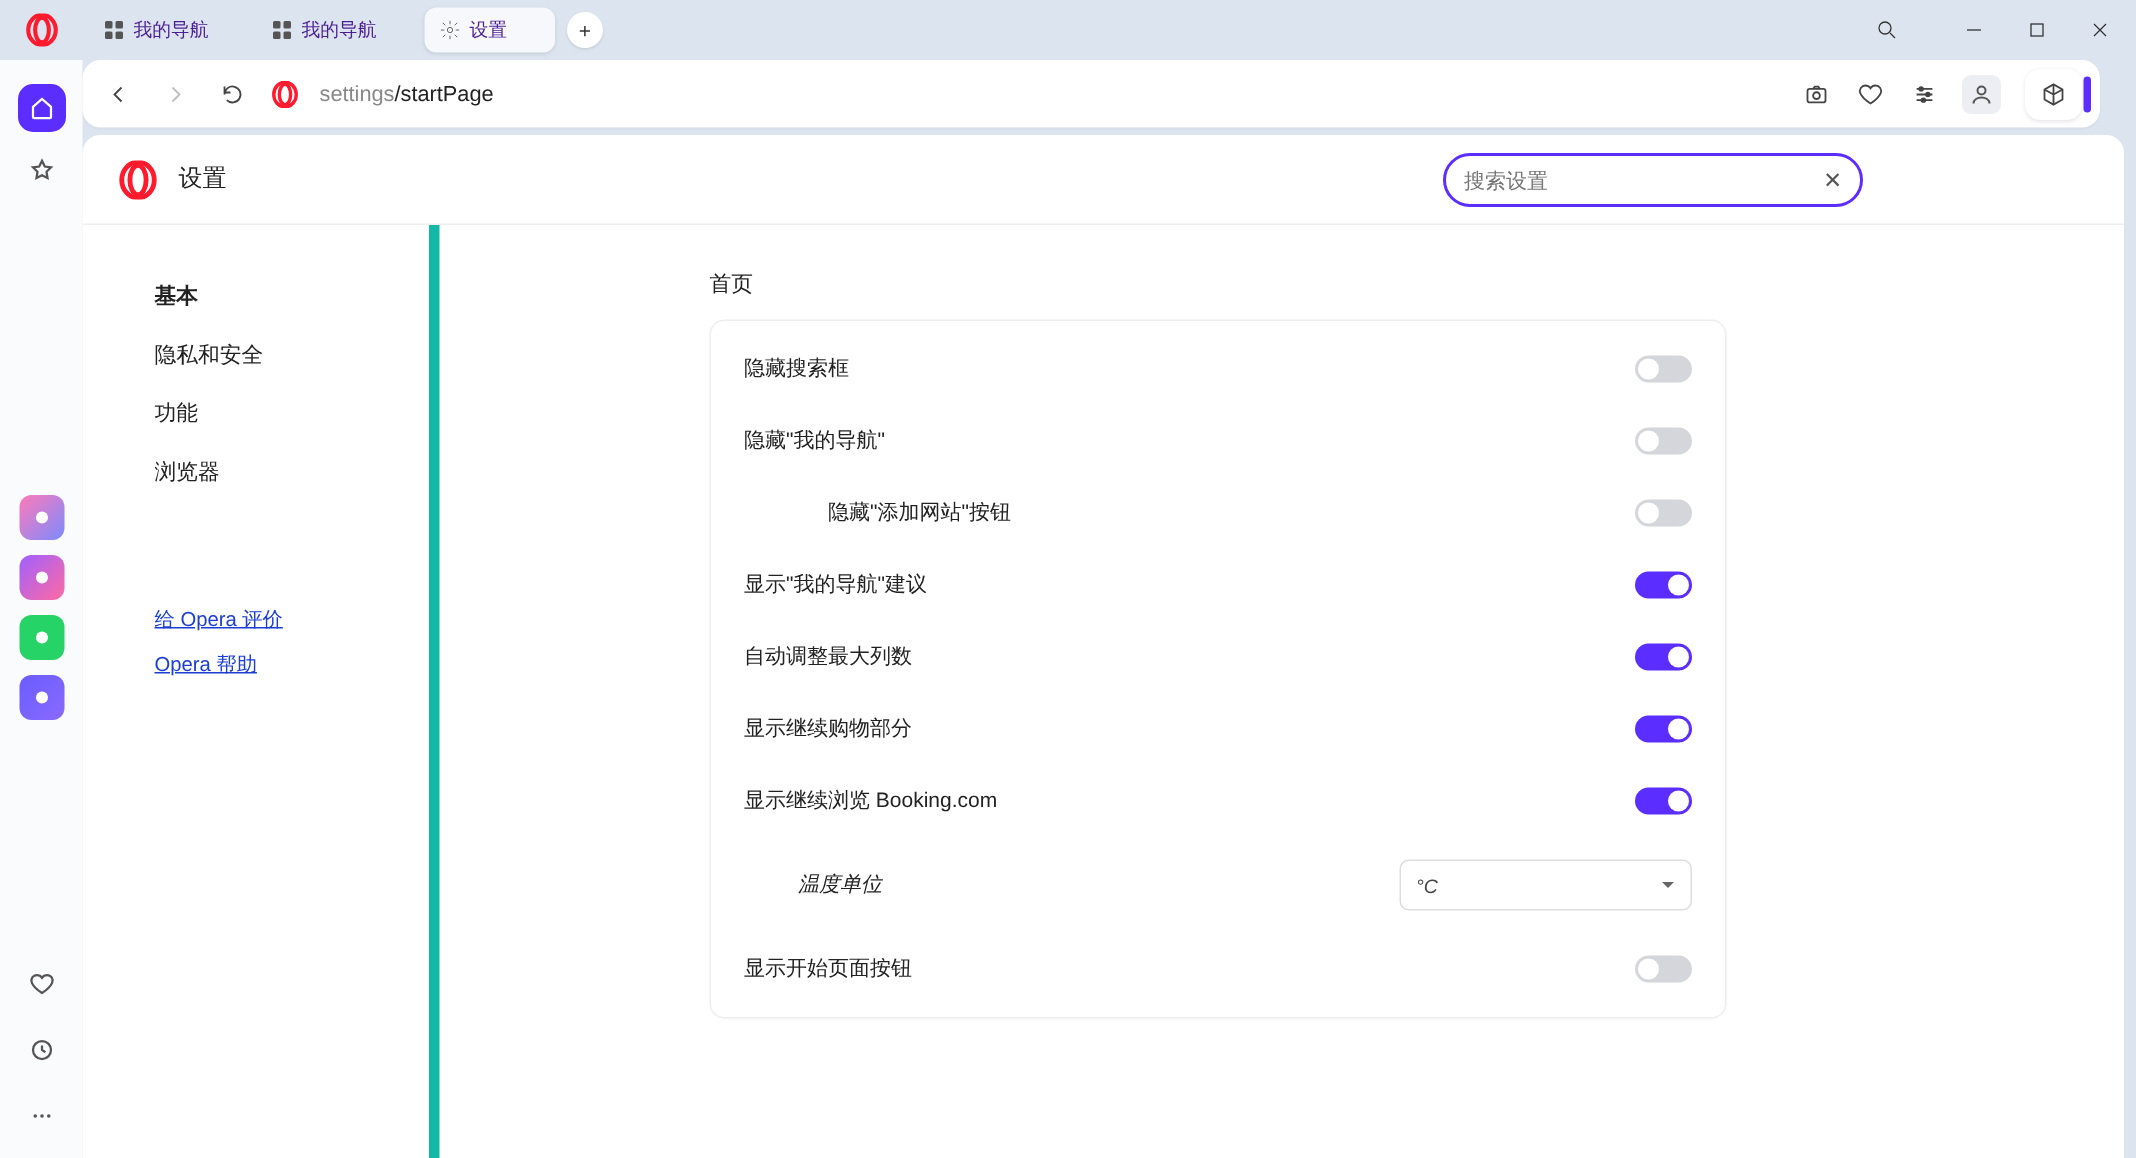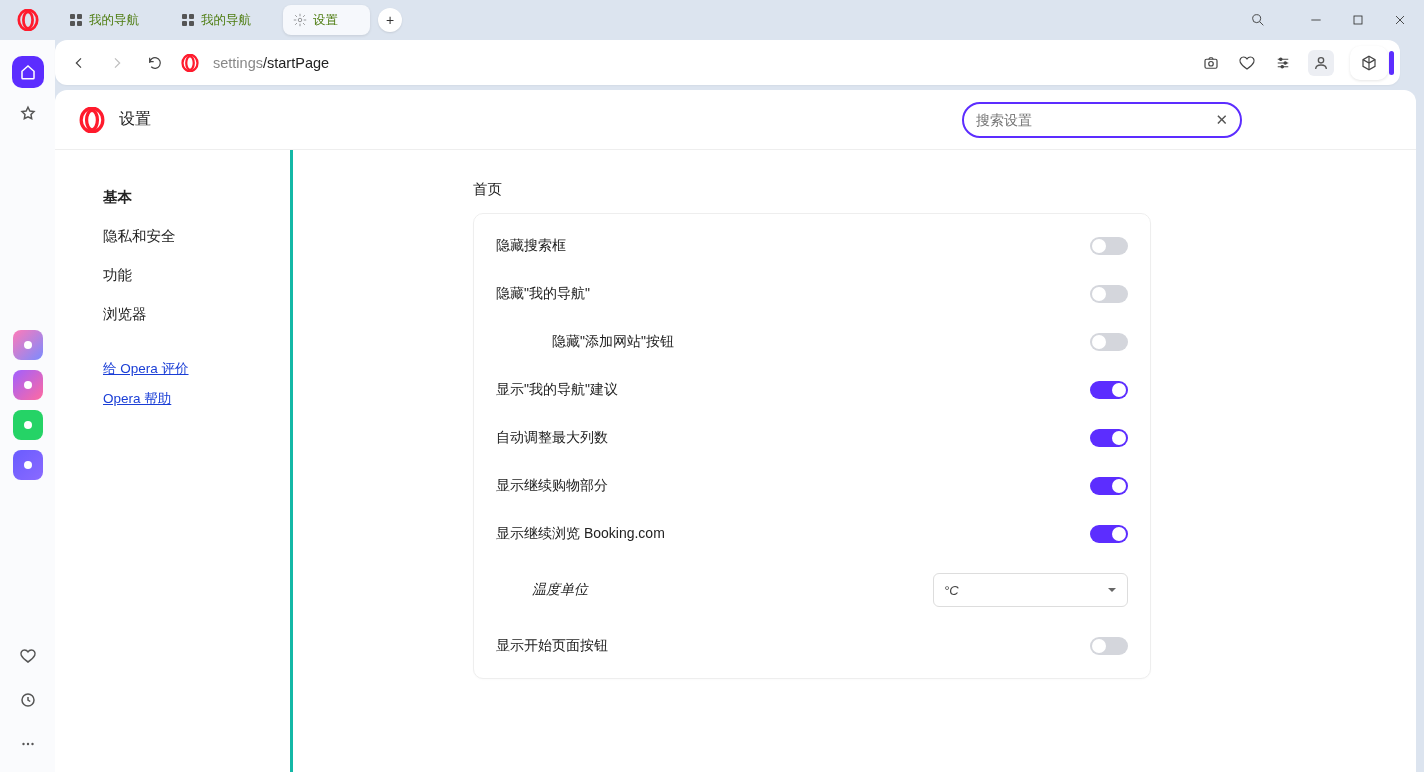--- a/index.html
+++ b/index.html
@@ -3,21 +3,21 @@
 <meta charset="utf-8">
 <style>
 * { margin: 0; padding: 0; box-sizing: border-box; font-family: -apple-system, "Segoe UI", "Microsoft YaHei", sans-serif; }
 html, body { width: 1424px; height: 772px; overflow: hidden; background: #dce4ef; }
 
 
 .titlebar { height: 40px; display: flex; align-items: center; background: #dce4ef; position: relative; }
 .opera-logo-corner { width: 55px; display: flex; align-items: center; justify-content: center; }
 .opera-svg { width: 22px; height: 22px; }
 .tabs-row { display: flex; align-items: center; gap: 0; flex: 1; padding-left: 4px; }
-.tab { height: 30px; display: flex; align-items: center; gap: 6px; padding: 0 32px 0 10px; font-size: 12.5px; color: #4d7c0f; border-radius: 8px; }
+.tab { height: 30px; display: flex; align-items: center; gap: 6px; padding: 0 32px 0 10px; font-size: 12.5px; color: #4c1d95; border-radius: 8px; }
 .tab.active { background: #f6f8fc; box-shadow: 0 1px 3px rgba(0,0,0,.1); }
 .tab .tab-icon { width: 14px; height: 14px; display: flex; align-items: center; justify-content: center; }
 .tab .gear { width:14px; height:14px; stroke:#555; }
 .grid-icon { width:12px; height:12px; display:grid; grid-template-columns:5px 5px; grid-template-rows:5px 5px; gap:2px; }
 .grid-icon i { background:#555; border-radius:1px; }
 .newtab-btn { width: 24px; height: 24px; border-radius: 50%; background:#fff; display:flex; align-items:center; justify-content:center; margin-left:8px; box-shadow:0 1px 2px rgba(0,0,0,.1); font-size:14px; color:#333; cursor:pointer; }
 .win-controls { margin-left: auto; display:flex; align-items:center; gap: 6px; padding-right: 6px; }
 .win-btn { width: 36px; height: 32px; display:flex; align-items:center; justify-content:center; color:#333; cursor:pointer; }
 .win-btn svg { width:16px; height:16px; stroke:#333; fill:none; stroke-width:1.3; }
 .search-top-btn { margin-right:16px; }
@@ -46,24 +46,24 @@
 
 
 .content-frame { position:absolute; left:55px; right:8px; top:90px; bottom:0; background:#fff; border-radius:12px 12px 0 0; overflow:hidden; display:flex; flex-direction:column; }
 .settings-header { height:60px; display:flex; align-items:center; padding:0 24px; border-bottom:1px solid #eee; gap:14px; }
 .settings-header .title { font-size:16px; color:#222; }
 .search-settings { margin-left:auto; margin-right:150px; width:280px; height:36px; border:2px solid #5c2dff; border-radius:18px; display:flex; align-items:center; padding:0 12px; }
 .search-settings input { border:none; outline:none; flex:1; font-size:14px; background:transparent; }
 .search-settings .clear { color:#555; font-size:15px; cursor:pointer; }
 
 .settings-body { flex:1; display:flex; overflow:hidden; }
-.settings-nav { width:238px; border-right:3px solid #14b8a6; padding:28px 16px 0 48px; }
+.settings-nav { width:238px; border-right:7px solid #14b8a6; padding:28px 16px 0 48px; }
 .settings-nav .nav-item { font-size:14.5px; color:#222; padding:10px 0; cursor:pointer; }
 .settings-nav .nav-item.active { font-weight:600; }
-.settings-nav .nav-links { margin-top:20px; }
+.settings-nav .nav-links { margin-top:64px; }
 .settings-nav .nav-links a { display:block; font-size:13.5px; color:#1a3ed6; text-decoration:underline; padding:6px 0; cursor:pointer; }
 
 .settings-main { flex:1; overflow:auto; padding:30px 18px 20px 180px; }
 .section-title { font-size:14.5px; color:#222; margin-bottom:14px; }
 .settings-card { background:#fff; border:1px solid #eee; border-radius:10px; box-shadow:0 1px 2px rgba(0,0,0,.02); padding:8px 0; width:678px; }
 .setting-row { display:flex; align-items:center; padding:15px 22px; font-size:14px; color:#222; }
 .setting-row.indent1 { padding-left:78px; }
 .setting-row.indent2 { padding-left:58px;font-style:italic; }
 .setting-row .label { flex:1; }
 .toggle { width:38px; height:18px; border-radius:10px; background:#d4d6dc; position:relative; cursor:pointer; }

